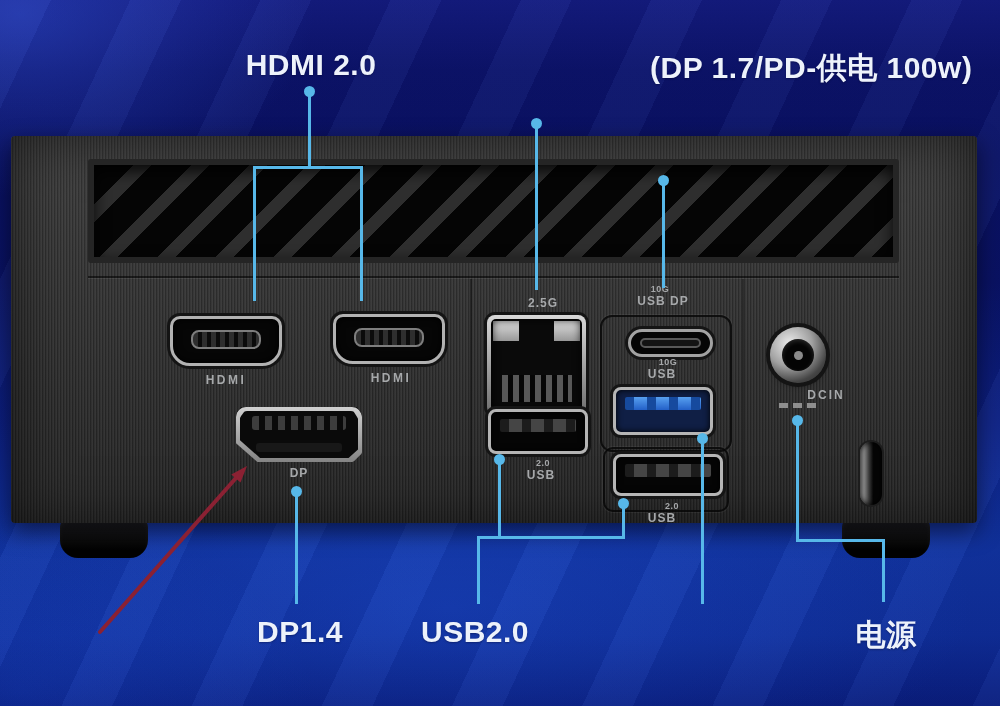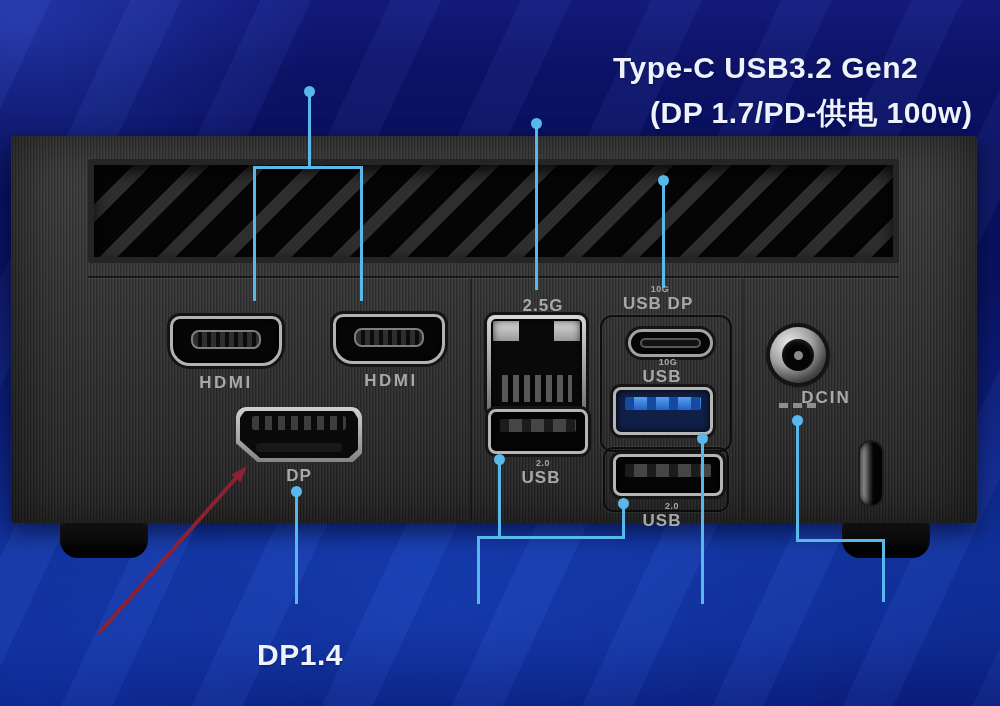--- a/index.html
+++ b/index.html
@@ -42,21 +42,21 @@
         background:repeating-linear-gradient(135deg,#050505 0 28px,#2e2e2e 28px 41px);
         box-shadow:inset 0 6px 16px rgba(0,0,0,.85);}
   .seam-h{position:absolute;left:88px;top:276px;width:811px;height:2px;
           background:rgba(0,0,0,.55);box-shadow:0 1px 0 rgba(255,255,255,.07);}
   .seam-v{position:absolute;top:279px;width:2px;height:241px;background:rgba(0,0,0,.35);}
   .group-outline{position:absolute;border:2px solid rgba(8,8,8,.85);border-radius:12px;
           box-shadow:0 0 0 1px rgba(255,255,255,.05);}
   
   .port-label{position:absolute;color:#a6a8aa;font-weight:bold;text-align:center;
               white-space:nowrap;}
-  .pl-13{font-size:17px;letter-spacing:1px;}
+  .pl-13{font-size:12px;letter-spacing:1px;}
   .pl-9{font-size:9px;letter-spacing:.5px;}
   .pl-hdmi{letter-spacing:2.5px;}
   
   .hdmi-port{position:absolute;width:112px;height:50px;box-sizing:border-box;
         background:#060606;border:3px solid #b2b2b2;border-radius:10px 10px 20px 20px;
         box-shadow:0 0 0 3px #141414, inset 0 0 8px #000;}
   .hdmi-port::before{content:"";position:absolute;left:50%;top:11px;width:66px;height:15px;
         transform:translateX(-50%);border:2px solid #7e7e7e;border-radius:8px;
         background:repeating-linear-gradient(90deg,#2e2e2e 0 5px,#0b0b0b 5px 9px);}
   
@@ -146,21 +146,21 @@
   <div class="port-label pl-13" style="left:513px;top:296px;width:60px;">2.5G</div>
   <div class="lan-outer">
     <div class="lan-inner"></div>
   </div>
 
   <div class="usba" style="left:488px;top:409px;width:100px;height:45px;"></div>
   <div class="port-label pl-9" style="left:523px;top:458px;width:40px;">2.0</div>
   <div class="port-label pl-13" style="left:511px;top:468px;width:60px;">USB</div>
 
   <div class="port-label pl-9" style="left:640px;top:284px;width:40px;">10G</div>
-  <div class="port-label pl-13" style="left:623px;top:294px;width:68px;">USB DP</div>
+  <div class="port-label pl-13" style="left:623px;top:294px;width:80px;">USB DP</div>
   <div class="tc-outer"></div>
   <div class="port-label pl-9" style="left:648px;top:357px;width:40px;">10G</div>
   <div class="port-label pl-13" style="left:632px;top:367px;width:60px;">USB</div>
   <div class="usba blue" style="left:613px;top:387px;width:100px;height:48px;"></div>
 
   <div class="usba" style="left:613px;top:454px;width:110px;height:42px;"></div>
   <div class="port-label pl-9" style="left:652px;top:501px;width:40px;">2.0</div>
   <div class="port-label pl-13" style="left:632px;top:511px;width:60px;">USB</div>
 
   <div class="dcin"></div>
@@ -196,18 +196,20 @@
   <div class="dot" style="left:792px;top:415px;"></div>
   <div class="line" style="left:796px;top:423px;width:3px;height:119px;"></div>
   <div class="line" style="left:796px;top:539px;width:89px;height:3px;"></div>
   <div class="line" style="left:882px;top:541px;width:3px;height:61px;"></div>
 
   <svg class="arrow-svg" width="1000" height="706" viewBox="0 0 1000 706">
     <line x1="100" y1="632" x2="236" y2="478" stroke="#8b2133" stroke-width="4" stroke-linecap="round"></line>
     <polygon points="247,466 240.5,482.6 231.3,474.4" fill="#8b2133"></polygon>
   </svg>
 
+  <div class="biglabel" style="left:231px;top:48px;width:160px;">HDMI 2.0</div>
   <div class="biglabel typec-block" style="left:613px;top:45px;">
-    <span class="ln1">Type-C USB3.2 Gen2</span>
     <span class="ln2">(DP 1.7/PD-供电 100w)</span>
   </div>
-  <div class="biglabel" style="left:220px;top:638px;width:160px;">DP1.4</div>
+  <div class="biglabel" style="left:220px;top:615px;width:160px;">DP1.4</div>
+  <div class="biglabel" style="left:395px;top:615px;width:160px;">USB2.0</div>
+  <div class="biglabel" style="left:806px;top:615px;width:160px;">电源</div>
 </div>
 
 </body></html>

